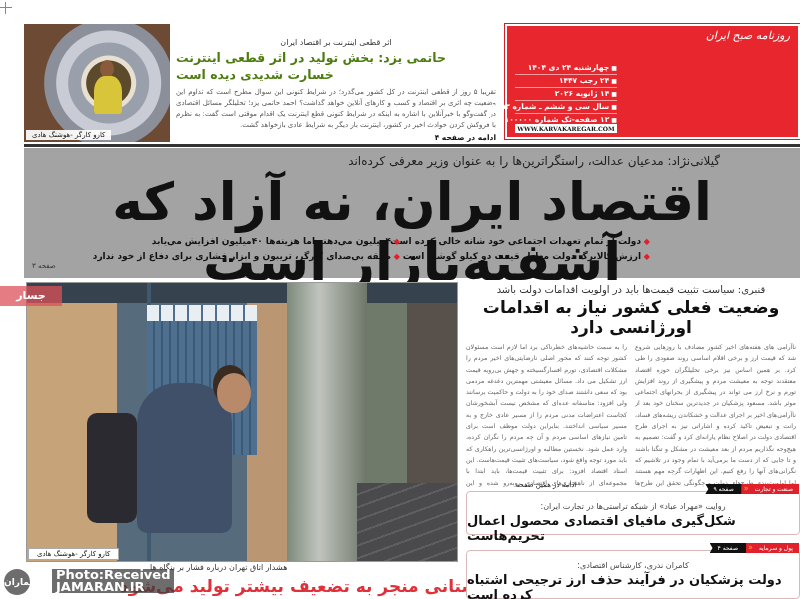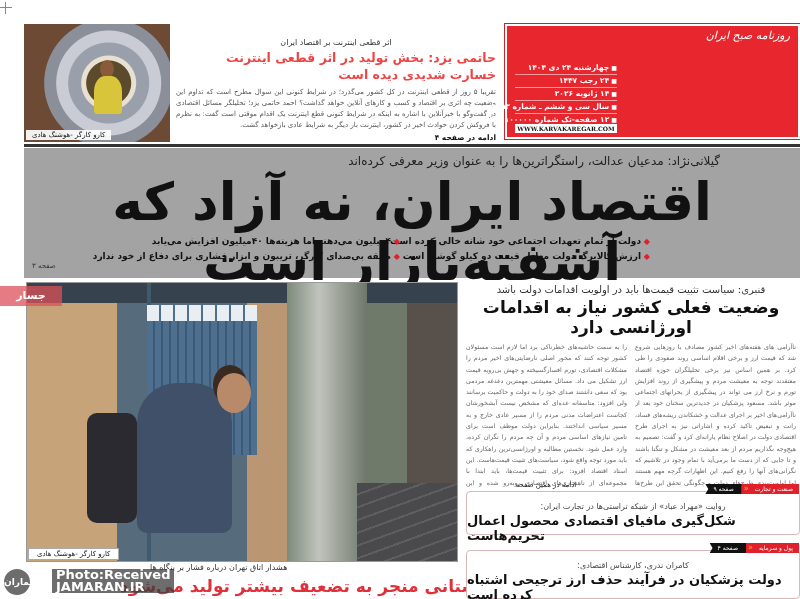--- a/index.html
+++ b/index.html
@@ -15,21 +15,21 @@
     background: radial-gradient(circle at 58% 50%, #5b4a2c 0 22px, #e8e0d0 23px 27px, #9aa0ab 28px 40px, #c9ccd4 41px 52px, #8a8f99 53px 64px, #6d4a34 65px);
   }
   .tire-photo .person { position: absolute; left: 70px; top: 52px; width: 28px; height: 38px; border-radius: 40% 40% 10% 10%; background: #d9c53a; }
   .tire-photo .head { position: absolute; left: 76px; top: 36px; width: 14px; height: 18px; border-radius: 50%; background: #8a5a3a; }
   .photo-credit { position: absolute; left: 2px; bottom: 2px; background: rgba(255,255,255,0.92); font-size: 7px; padding: 1px 6px; color: #111; direction: rtl; }
   .rule-top { position: absolute; left: 24px; top: 144px; width: 776px; height: 3px; background: #333; }
 
   
   .top-story { position: absolute; left: 176px; top: 38px; width: 320px; text-align: right; direction: rtl; }
   .kicker-sm { font-size: 8px; color: #333; text-align: center; margin-bottom: 2px; }
-  .top-title { font-size: 12.5px; font-weight: bold; text-align: right; line-height: 17px; color: #ef4444; }
+  .top-title { font-size: 12.5px; font-weight: bold; text-align: left; line-height: 17px; color: #4d7c0f; }
   .top-body { font-size: 7px; line-height: 11px; color: #555; margin-top: 4px; text-align: justify; }
   .continued { font-size: 7.5px; font-weight: bold; color: #111; margin-top: 2px; }
 
   
   .masthead { position: absolute; left: 505px; top: 24px; width: 295px; height: 115px; background: #e8262e; border: 2px solid #fff; outline: 1px solid #d02028; }
   .mast-logo { position: absolute; right: 10px; top: 26px; font-size: 52px; font-weight: bold; color: #fff; font-family: "DejaVu Serif", serif; direction: rtl; letter-spacing: -2px; line-height: 70px; }
   .mast-tag { position: absolute; right: 8px; top: 3px; font-size: 11px; color: #fff; font-style: italic; direction: rtl; }
   .mast-info { position: absolute; left: 8px; top: 36px; width: 102px; direction: rtl; }
   .mast-info div { font-size: 7.5px; color: #fff; line-height: 12px; border-bottom: 1px solid rgba(255,255,255,0.55); font-weight: bold; white-space: nowrap; }
   .mast-info div::before { content: "■ "; font-size: 6px; }

